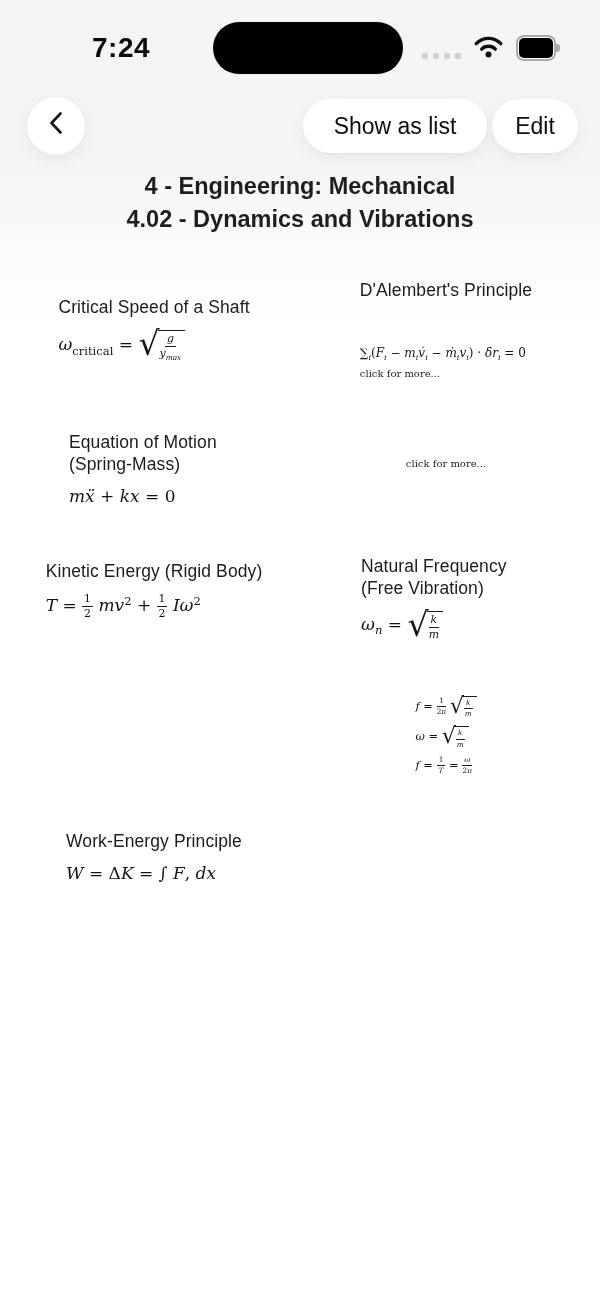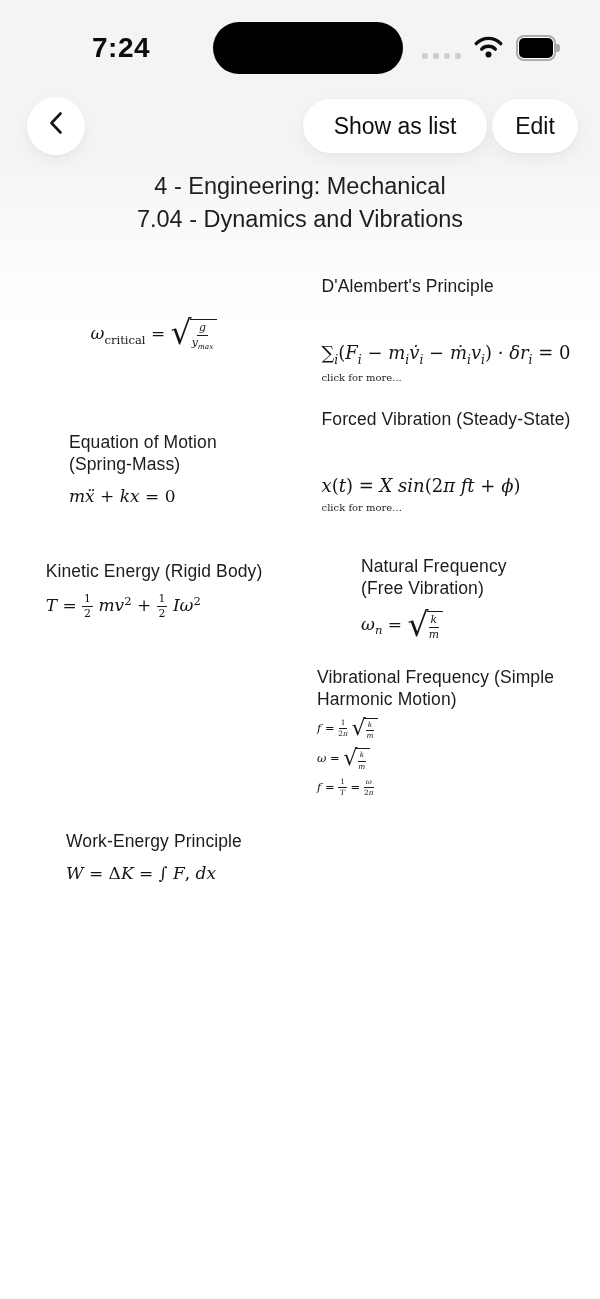--- a/index.html
+++ b/index.html
@@ -31,42 +31,42 @@
     font-family:"Liberation Sans",sans-serif; font-size:23px; color:#0d0d0d;
     box-shadow:0 6px 18px rgba(0,0,0,0.05), 0 1px 3px rgba(0,0,0,0.03);
     cursor:pointer;
   }
   .back-btn { position:absolute; left:27px; top:0; width:58px; height:58px; border-radius:50%; }
   .show-list-btn { position:absolute; left:303px; top:2px; width:184px; }
   .edit-btn { position:absolute; left:492px; top:2px; width:86px; }
 
   
   .page-header { position:absolute; top:170px; left:0; width:600px; text-align:center; }
-  .page-header div { font-size:23.5px; line-height:33px; color:#1e1e1e; }
+  .page-header div { font-size:23.5px; line-height:33px; color:#1e1e1e;font-weight:bold; }
 
   
   .grid {
     position:absolute; top:264px; left:0; width:600px;
     display:grid; grid-template-columns:1fr 1fr;
     grid-template-rows:130px 132px 128px 155px 95px;
     padding:0 8px;
   }
   .cell { display:flex; align-items:center; justify-content:center; }
   .card { display:inline-block; text-align:left; cursor:pointer; }
   .card-title { font-size:17.5px; line-height:22px; color:#1c1c1c; letter-spacing:0.1px; }
   .tw170 { max-width:170px;margin-top:16px; }
   .tw258 { max-width:258px; }
 
   .formula {
     font-family:"DejaVu Serif","Liberation Serif",serif;
     font-style:normal; color:#141414; margin-top:11px; white-space:nowrap;
   }
   .formula i { font-style:italic; }
   .fx-md { font-size:17px; }
-  .fx-sm { font-size:18px;margin-top:45px; }
+  .fx-sm { font-size:12px;margin-top:45px; }
   .fx-xs { font-size:11.5px; }
   .fx-tight { margin-top:7px; }
   .more {
     font-family:"DejaVu Serif","Liberation Serif",serif;
     font-size:10px; color:#242424; margin-top:6px;
   }
 
   
   .fr { display:inline-flex; flex-direction:column; align-items:center; vertical-align:middle; font-size:0.64em; line-height:1.12; }
   .fr .nu { border-bottom:1px solid #1b1b1b; padding:0 2px 1px 2px; }
@@ -113,27 +113,28 @@
         <path d="M15.5 3.5 L6.5 13 L15.5 22.5" fill="none" stroke="#141414" stroke-width="2.6" stroke-linecap="round" stroke-linejoin="round"></path>
       </svg>
     </span>
   </button>
   <button class="pill edit-btn">Edit</button>
   <button class="pill show-list-btn">Show as list</button>
 </div>
 
 <div class="page-header">
   <div>4 - Engineering: Mechanical</div>
-  <div>7.04 - Dynamics and Vibrations</div>
+  <div>4.02 - Dynamics and Vibrations</div>
 </div>
 
 <div class="grid">
 
   <div class="cell">
     <div class="card">
+      <div class="card-title">Critical Speed of a Shaft</div>
       <div class="formula fx-md"><i>ω</i><sub>critical</sub> = <span class="sq">
             <span class="rs">√</span>
             <span class="rc">
               <span class="fr">
                 <span class="nu"><i>g</i></span>
                 <span class="de"><i>y<sub>max</sub></i></span>
               </span>
             </span>
           </span></div>
     </div>
@@ -149,22 +150,20 @@
 
   <div class="cell">
     <div class="card">
       <div class="card-title tw170">Equation of Motion (Spring-Mass)</div>
       <div class="formula fx-md"><i>mẍ</i> + <i>kx</i> = 0</div>
     </div>
   </div>
 
   <div class="cell">
     <div class="card">
-      <div class="card-title">Forced Vibration (Steady-State)</div>
-      <div class="formula fx-sm"><i>x</i>(<i>t</i>) = <i>X sin</i>(2<i>π ft</i> + <i>ϕ</i>)</div>
       <div class="more">click for more...</div>
     </div>
   </div>
 
   <div class="cell">
     <div class="card">
       <div class="card-title">Kinetic Energy (Rigid Body)</div>
       <div class="formula fx-md"><i>T</i> = <span class="fr">
             <span class="nu">1</span>
             <span class="de">2</span>
@@ -190,21 +189,20 @@
     </div>
   </div>
 
   <div class="cell">
     <div class="card">
     </div>
   </div>
 
   <div class="cell">
     <div class="card">
-      <div class="card-title tw258">Vibrational Frequency (Simple Harmonic Motion)</div>
       <div class="formula fx-xs fx-tight"><i>f</i> = <span class="fr">
             <span class="nu">1</span>
             <span class="de">2<i>π</i></span>
           </span> <span class="sq">
             <span class="rs">√</span>
             <span class="rc">
               <span class="fr">
                 <span class="nu"><i>k</i></span>
                 <span class="de"><i>m</i></span>
               </span>

